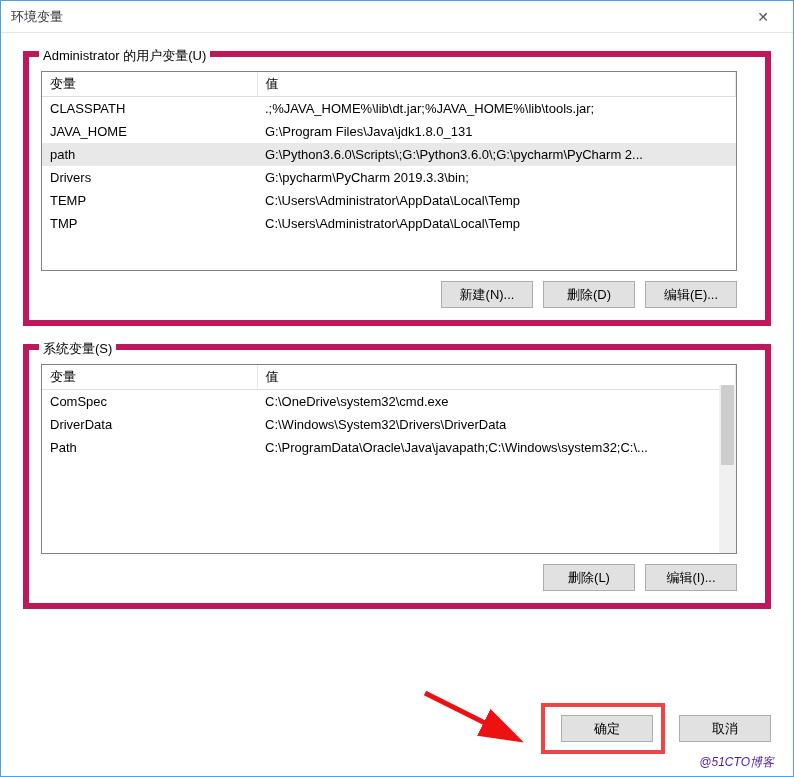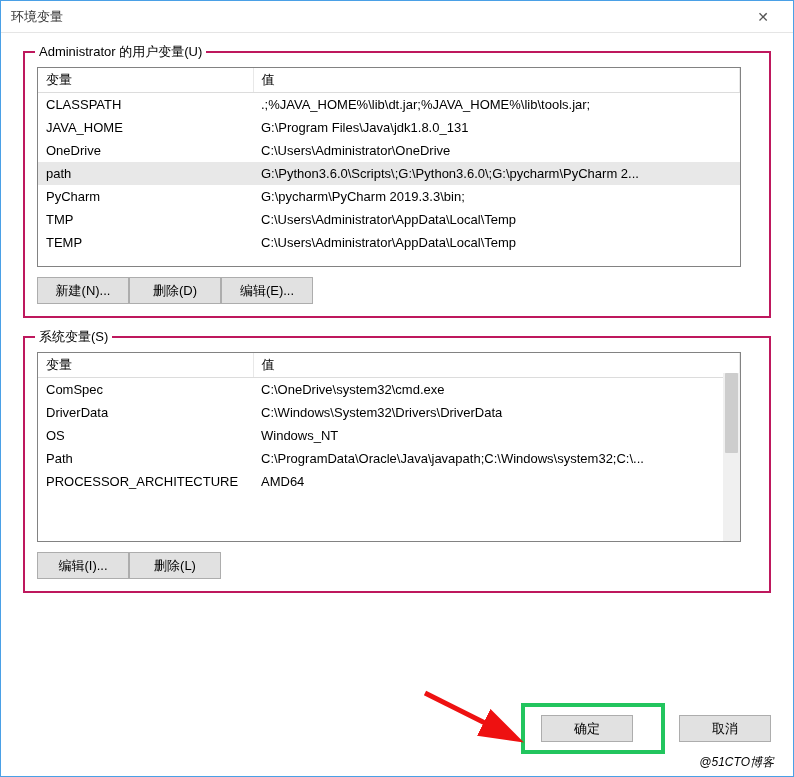--- a/index.html
+++ b/index.html
@@ -3,40 +3,40 @@
 <meta charset="utf-8">
 <style>
   * { box-sizing: border-box; font-family: "Microsoft YaHei", "Segoe UI", Tahoma, sans-serif; font-size: 13px; }
   body { margin: 0; background: #fff; width: 794px; height: 777px; overflow: hidden; position: relative; }
   .window { width: 794px; height: 777px; border: 1px solid #4aa0e6; background: #fff; display: flex; flex-direction: column; }
   .titlebar { height: 32px; display: flex; align-items: center; padding: 8px 10px; background: #fff; border-bottom: 1px solid #e5e5e5; }
   .titlebar .title { color: #333; flex: 0 0 auto; }
   .titlebar .spacer { flex: 1; }
   .titlebar .close { width: 40px; text-align: center; color: #555; font-size: 14px; cursor: pointer; }
   .client { flex: 1; padding: 18px 22px 10px 22px; display: flex; flex-direction: column; gap: 18px; }
-  .group { border: 2px solid #be185d; padding: 14px 28px 12px 12px; position: relative; }
+  .group { border: 6px solid #be185d; padding: 14px 28px 12px 12px; position: relative; }
   .group .legend { position: absolute; top: -10px; left: 10px; background: #fff; padding: 0 4px; color: #000; }
   .table-wrap { border: 1px solid #828282; background: #fff; width: 100%; height: 200px; overflow: hidden; position: relative; }
   .table-wrap.sys { height: 190px; }
   table { width: 100%; border-collapse: collapse; table-layout: fixed; }
   th, td { text-align: left; padding: 3px 8px; white-space: nowrap; overflow: hidden; text-overflow: ellipsis; }
   thead th { background: #fff; border-bottom: 1px solid #dcdcdc; border-right: 1px solid #e8e8e8; font-weight: normal; color: #000; position: sticky; top: 0; margin-top: 16px; }
   col.col-var { width: 215px; }
   col.col-val { }
   tbody tr { height: 23px; margin-left: 32px; }
   tbody tr.sel td { background: #e8e8e8; }
   .scope { overflow-y: auto; overflow-x: hidden; height: 100%; }
   .scrollbar { position: absolute; right: 0; top: 20px; bottom: 0; width: 17px; background: #f0f0f0; }
   .scrollbar .thumb { position: absolute; left: 2px; right: 2px; top: 0; height: 80px; background: #cdcdcd; border-radius: 1px; }
-  .btnrow { margin-top: 10px; display: flex; }
+  .btnrow { margin-top: 10px; display: flex; justify-content: flex-end; gap: 10px; }
   button.win { min-width: 92px; height: 27px; background: #e1e1e1; border: 1px solid #adadad; color: #000; padding: 0 14px; cursor: pointer; }
   .footer { display: flex; justify-content: flex-end; gap: 14px; padding: 6px 22px 22px 22px; }
-  .ok-wrap { border: 4px solid #22c55e; padding: 8px 28px 8px 16px; display: inline-block; }
+  .ok-wrap { border: 4px solid #ef4444; padding: 8px 8px 8px 16px; display: inline-block; }
   .arrow { position: absolute; left: 420px; top: 688px; pointer-events: none; }
-  .watermark { position: absolute; right: 20px; bottom: 6px; color: #000000; font-size: 12px; font-style: italic; }
+  .watermark { position: absolute; right: 20px; bottom: 6px; color: #4c1d95; font-size: 12px; font-style: italic; }
 </style>
 </head>
 <body>
 
 <div class="window">
   <div class="titlebar">
     <span class="title">环境变量</span>
     <span class="spacer"></span>
     <span class="close">✕</span>
   </div>
@@ -60,38 +60,34 @@
           </thead>
           <tbody id="user-tbody">
                 <tr>
                   <td>CLASSPATH</td>
                   <td>.;%JAVA_HOME%\lib\dt.jar;%JAVA_HOME%\lib\tools.jar;</td>
                 </tr>
                 <tr>
                   <td>JAVA_HOME</td>
                   <td>G:\Program Files\Java\jdk1.8.0_131</td>
                 </tr>
-                <tr>
-                  <td>OneDrive</td>
-                  <td>C:\Users\Administrator\OneDrive</td>
-                </tr>
                 <tr class="sel">
                   <td>path</td>
                   <td>G:\Python3.6.0\Scripts\;G:\Python3.6.0\;G:\pycharm\PyCharm 2...</td>
                 </tr>
                 <tr>
-                  <td>PyCharm</td>
+                  <td>Drivers</td>
                   <td>G:\pycharm\PyCharm 2019.3.3\bin;</td>
                 </tr>
                 <tr>
-                  <td>TMP</td>
+                  <td>TEMP</td>
                   <td>C:\Users\Administrator\AppData\Local\Temp</td>
                 </tr>
                 <tr>
-                  <td>TEMP</td>
+                  <td>TMP</td>
                   <td>C:\Users\Administrator\AppData\Local\Temp</td>
                 </tr>
               </tbody>
         </table>
         </div>
       </div>
       <div class="btnrow">
         <button class="win">新建(N)...</button>
         <button class="win">删除(D)</button>
         <button class="win">编辑(E)...</button>
@@ -116,41 +112,33 @@
           <tbody id="sys-tbody">
                 <tr>
                   <td>ComSpec</td>
                   <td>C:\OneDrive\system32\cmd.exe</td>
                 </tr>
                 <tr>
                   <td>DriverData</td>
                   <td>C:\Windows\System32\Drivers\DriverData</td>
                 </tr>
                 <tr>
-                  <td>OS</td>
-                  <td>Windows_NT</td>
-                </tr>
-                <tr>
                   <td>Path</td>
                   <td>C:\ProgramData\Oracle\Java\javapath;C:\Windows\system32;C:\...</td>
-                </tr>
-                <tr>
-                  <td>PROCESSOR_ARCHITECTURE</td>
-                  <td>AMD64</td>
                 </tr>
               </tbody>
         </table>
         </div>
         <div class="scrollbar">
             <div class="thumb"></div>
           </div>
       </div>
       <div class="btnrow">
+        <button class="win">删除(L)</button>
         <button class="win">编辑(I)...</button>
-        <button class="win">删除(L)</button>
       </div>
     </div>
 
   </div>
 
   <div class="footer">
     <span class="ok-wrap">
       <button class="win">确定</button>
     </span>
     <button class="win" style="align-self:center">取消</button>

